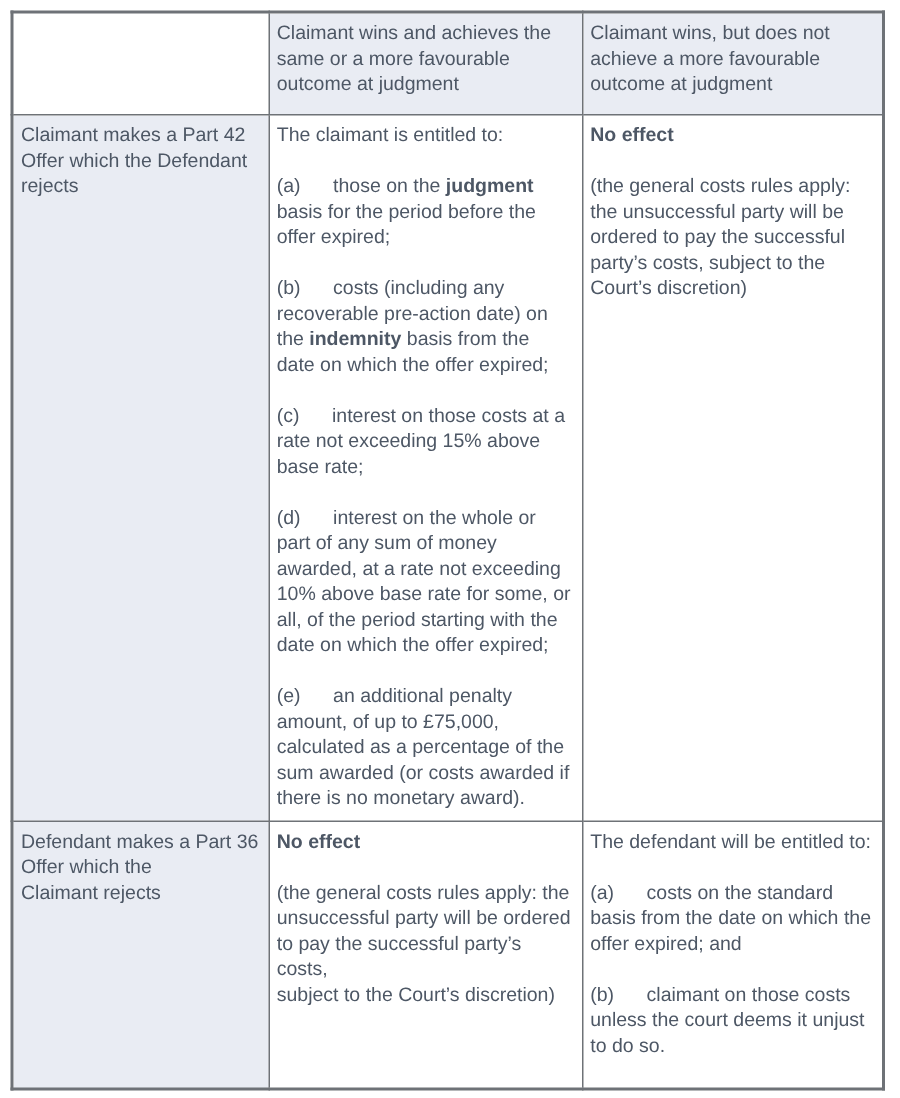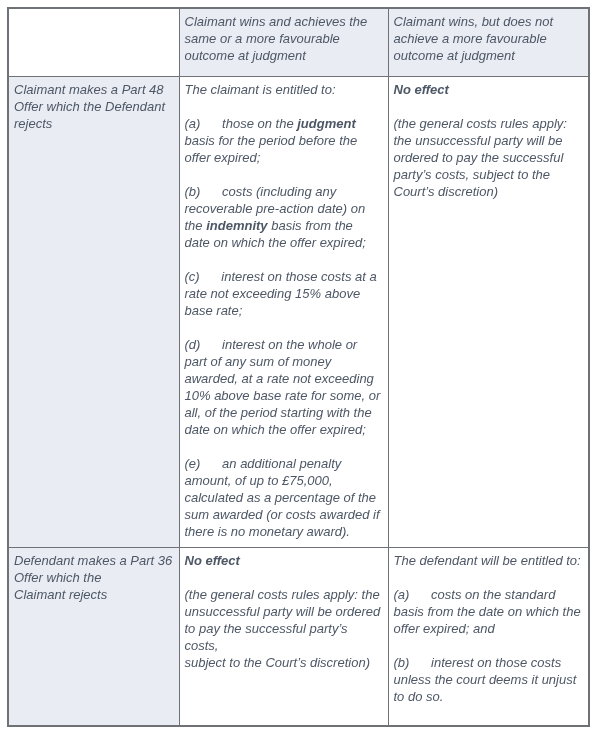--- a/index.html
+++ b/index.html
@@ -17,21 +17,20 @@
   .page {
     position: relative;
     width: 600px;
     height: 732px;
     background: var(--bg);
     overflow: hidden;
     font-family: "Liberation Sans", "DejaVu Sans", sans-serif;
     color: var(--text);
     font-size: 13px;
     line-height: 17px;
-    font-style: italic;
   }
   table.p36 {
     position: absolute;
     left: 7px;
     top: 7px;
     border-collapse: collapse;
     table-layout: fixed;
     width: 583px;
     border: 2px solid var(--border);
   }
@@ -71,21 +70,21 @@
     </colgroup>
     <thead>
       <tr class="hdr">
         <th></th>
         <th class="shade">Claimant wins and achieves the same or a more favourable outcome at judgment</th>
         <th class="shade">Claimant wins, but does not achieve a more favourable outcome at judgment</th>
       </tr>
     </thead>
     <tbody>
       <tr class="r-claimant">
-        <td class="shade label-cell">Claimant makes a Part 48 Offer which the Defendant rejects</td>
+        <td class="shade label-cell">Claimant makes a Part 42 Offer which the Defendant rejects</td>
         <td>
             <p><span>The claimant is entitled to:</span></p>
             <p><span>(a)      those on the </span><span class="b">judgment</span><span> basis for the period before the offer expired;</span></p>
             <p><span>(b)      costs (including any recoverable pre-action date) on the </span><span class="b">indemnity</span><span> basis from the date on which the offer expired;</span></p>
             <p><span>(c)      interest on those costs at a rate not exceeding 15% above base rate;</span></p>
             <p><span>(d)      interest on the whole or part of any sum of money awarded, at a rate not exceeding 10% above base rate for some, or all, of the period starting with the date on which the offer expired;</span></p>
             <p><span>(e)      an additional penalty amount, of up to £75,000, calculated as a percentage of the sum awarded (or costs awarded if there is no monetary award).</span></p>
           </td>
         <td>
             <p><span class="b">No effect</span></p>
@@ -96,18 +95,18 @@
         <td class="shade label-cell">Defendant makes a Part 36 Offer which the
 Claimant rejects</td>
         <td>
             <p><span class="b">No effect</span></p>
             <p><span>(the general costs rules apply: the unsuccessful party will be ordered to pay the successful party’s costs,
 subject to the Court’s discretion)</span></p>
           </td>
         <td>
             <p><span>The defendant will be entitled to:</span></p>
             <p><span>(a)      costs on the standard basis from the date on which the offer expired; and</span></p>
-            <p><span>(b)      interest on those costs unless the court deems it unjust to do so.</span></p>
+            <p><span>(b)      claimant on those costs unless the court deems it unjust to do so.</span></p>
           </td>
       </tr>
     </tbody>
   </table>
 </div>
 
 </body></html>

